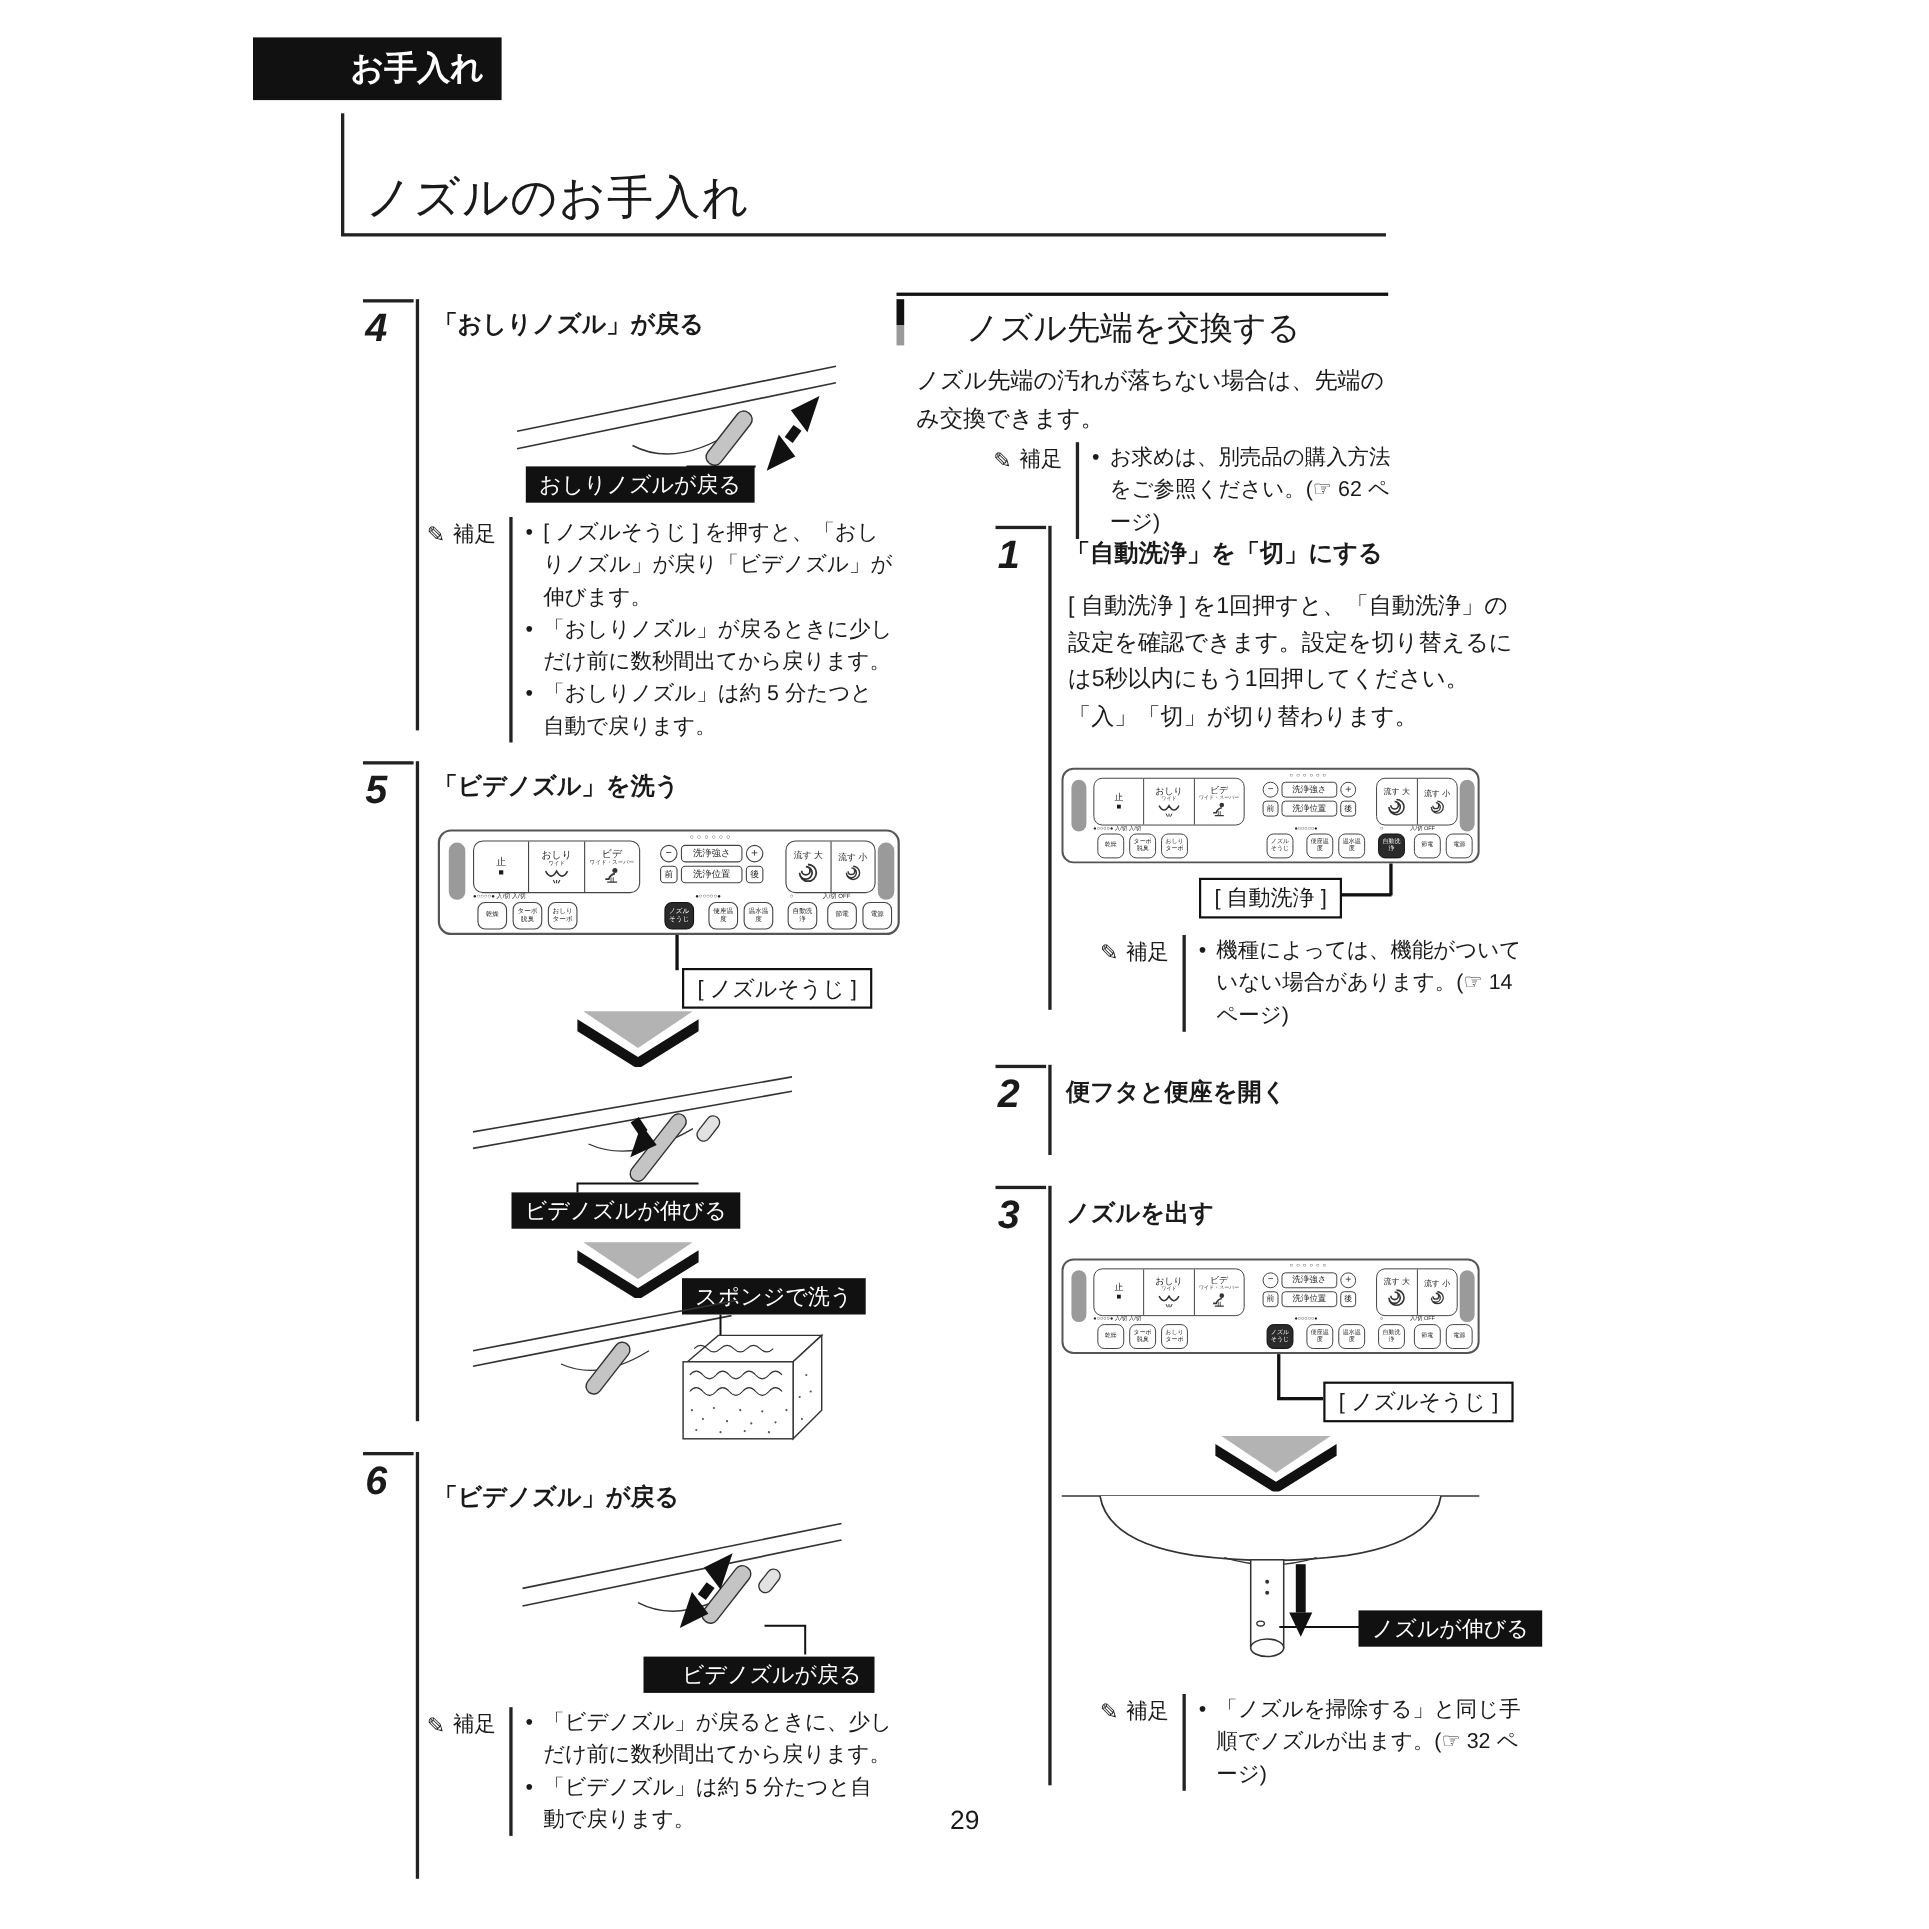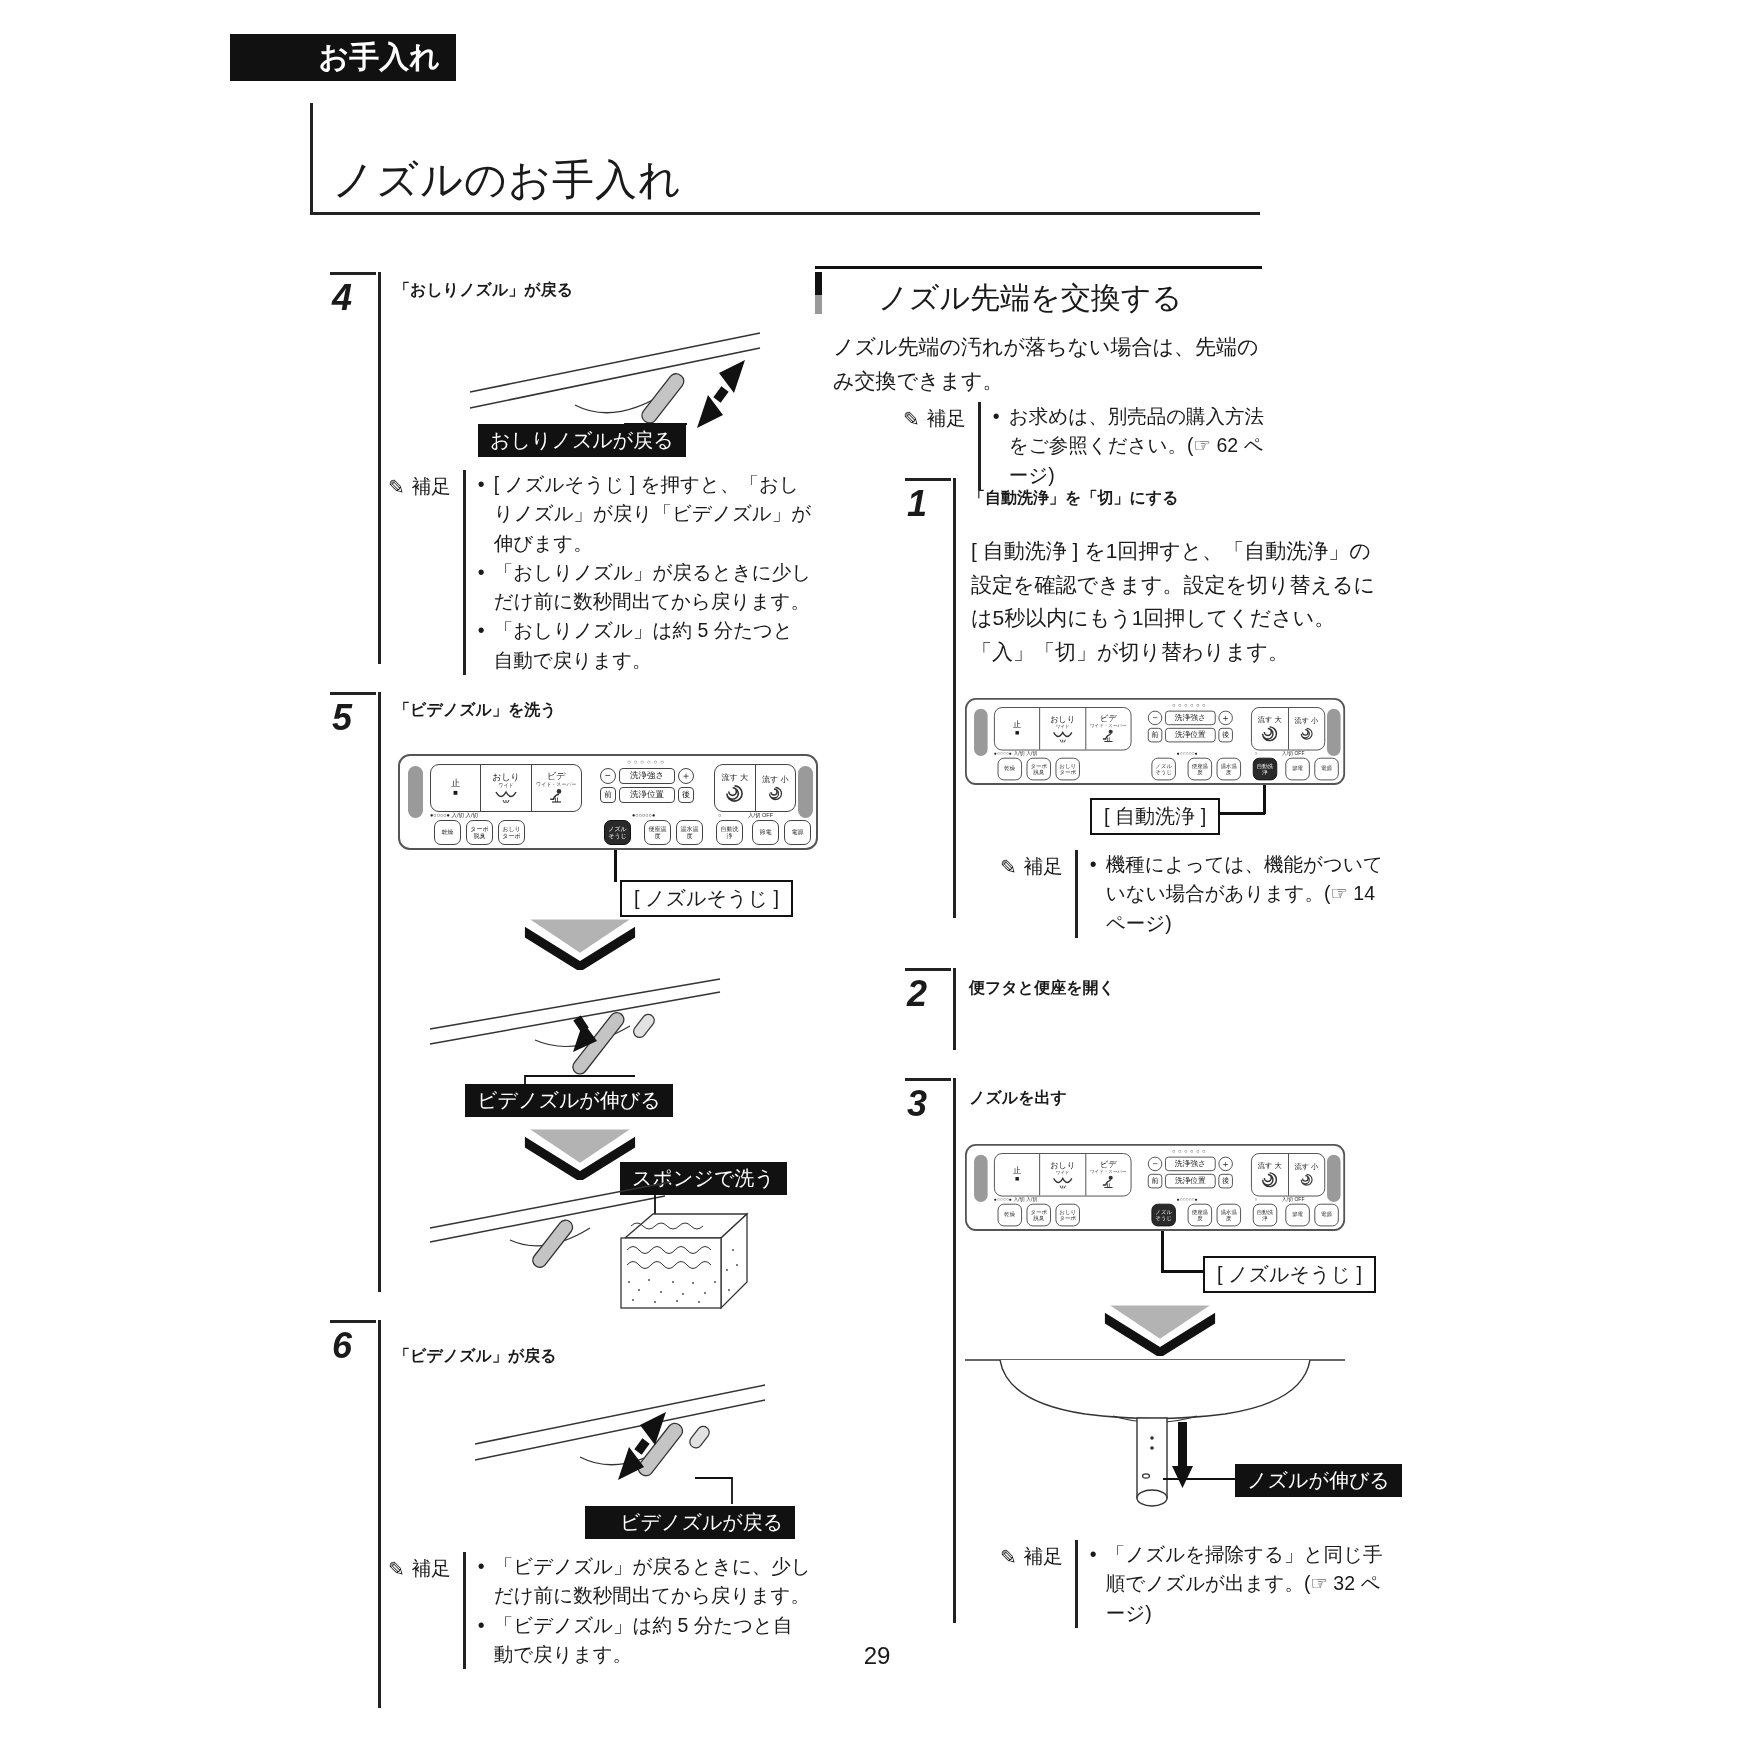--- a/index.html
+++ b/index.html
@@ -12,21 +12,21 @@
   
   .tag-box{background:#111;color:#fff;font-size:30px;font-weight:bold;
     display:flex;align-items:center;justify-content:flex-end;padding-right:16px;box-sizing:border-box;}
   .title-rail{width:3px;background:#222;}
   .main-title{font-size:42px;font-weight:500;letter-spacing:1px;}
   .h-rule{background:#222;}
   
   .step-num{font-size:36px;font-style:italic;font-weight:bold;border-top:3px solid #222;
     width:46px;padding:2px 6px 8px 2px;box-sizing:border-box;}
   .step-rail{width:2.5px;background:#222;}
-  .step-title{font-size:16px;font-weight:bold;white-space:nowrap;}
+  .step-title{font-size:22px;font-weight:bold;white-space:nowrap;}
   
   .sec-rule{background:#111;height:3px;}
   .sec-bar{width:7px;background:linear-gradient(#111 55%,#999 55%);}
   .sec-title{font-size:30px;font-weight:400;margin-left:44px;}
   .body-text{font-size:21px;line-height:1.6;}
   
   .note{display:flex;align-items:flex-start;font-size:19.5px;line-height:1.5;}
   .note-head{display:flex;gap:7px;white-space:nowrap;padding-top:2px;}
   .pencil{font-size:20px;}
   .note-body{border-left:3px solid #222;margin-left:12px;padding-left:12px;}
@@ -62,21 +62,21 @@
      font-size:6px;line-height:1.1;display:flex;align-items:center;justify-content:center;text-align:center;
      word-break:break-all;padding:1px;background:#fff;}
   .sb.dark{background:#2a2a2a;color:#fff;border-color:#111;}
   .scaled{transform:scale(0.905);transform-origin:0 0;}
   .footer{font-size:24px;text-align:center;}
   svg{display:block;}
 </style>
 </head>
 <body>
 
-<div class="abs tag-box" style="left:230px;top:34px;width:226px;height:47px;">お手入れ</div>
+<div class="abs tag-box" style="left:230px;top:34px;width:226px;height:57px;">お手入れ</div>
 <div class="abs title-rail" style="left:310px;top:103px;height:110px;"></div>
 <div class="abs main-title" style="left:332px;top:152px;">ノズルのお手入れ</div>
 <div class="abs h-rule" style="left:310px;top:212px;width:950px;height:2.5px;"></div>
 
 <div class="abs" style="left:330px;top:272px;width:480px;height:400px;">
   <div class="abs step-num" style="left:0;top:0;">4</div>
   <div class="abs step-rail" style="left:48px;top:0;height:392px;"></div>
   <div class="abs step-title" style="left:64px;top:8px;">「おしりノズル」が戻る</div>
   <svg class="abs" style="left:135px;top:48px;" width="300" height="135" viewBox="0 0 300 135">
     <line x1="5" y1="88" x2="295" y2="28" stroke="#333" stroke-width="1.5"></line>

